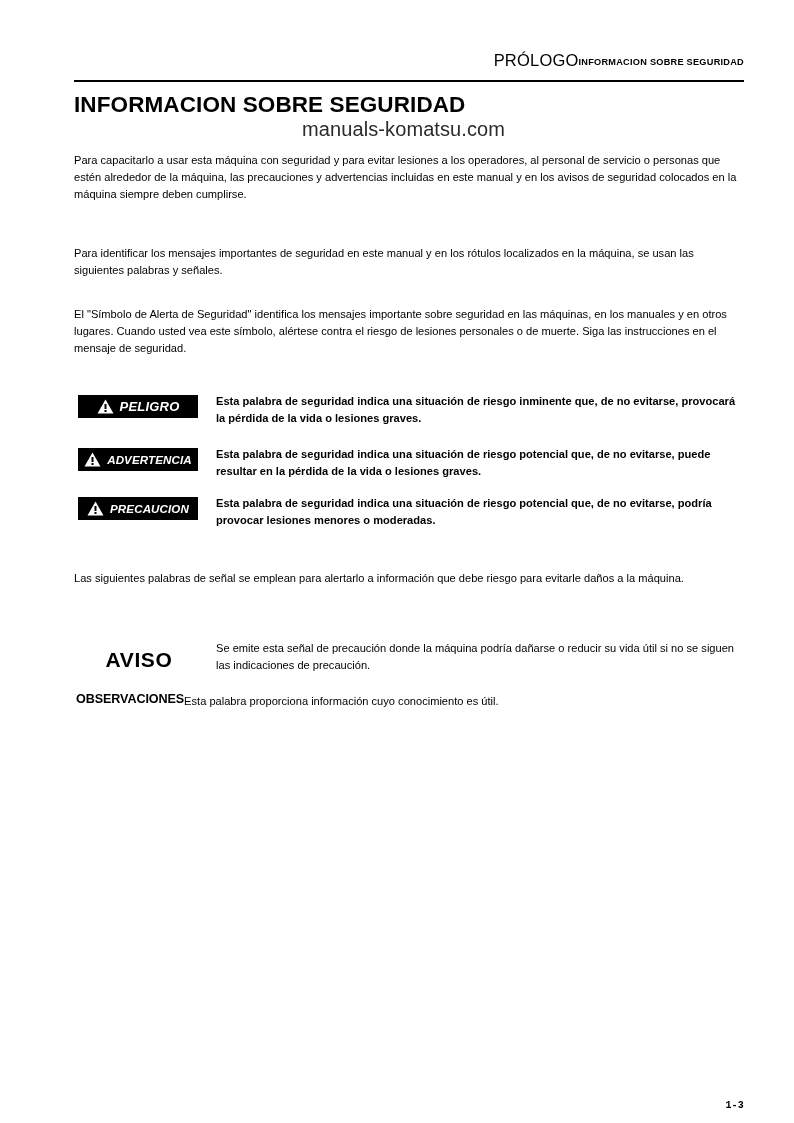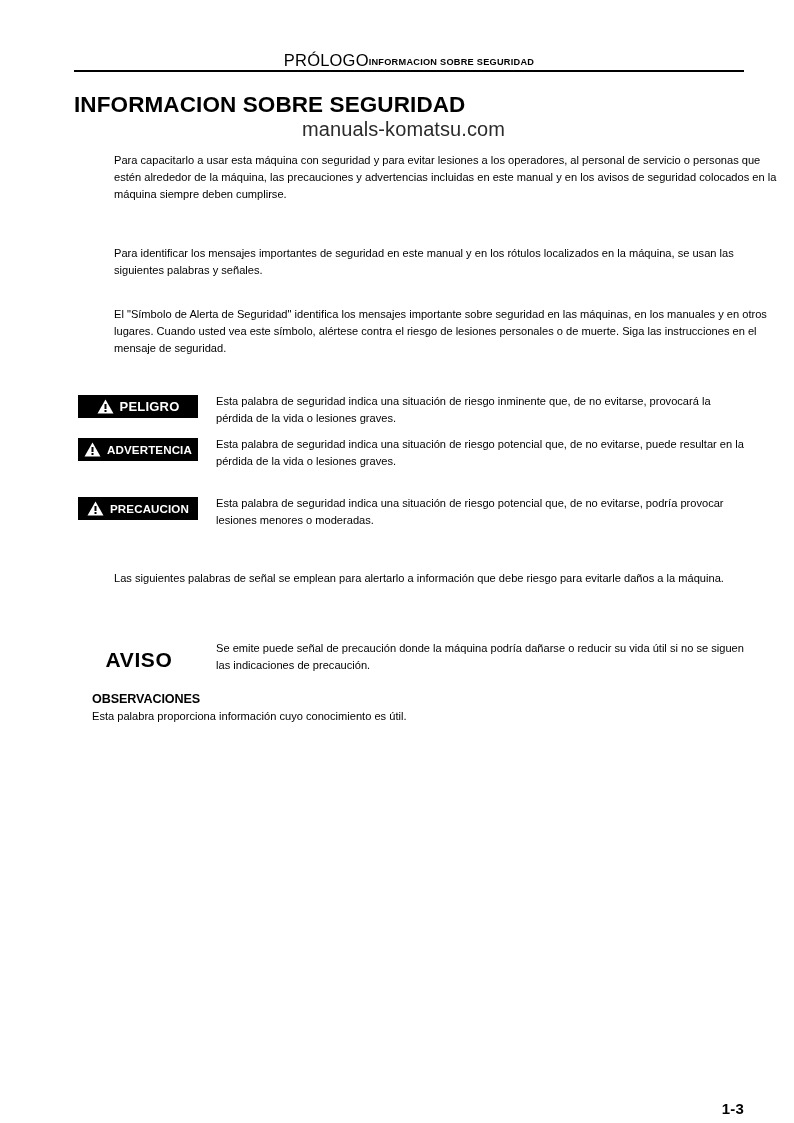--- a/index.html
+++ b/index.html
@@ -23,23 +23,23 @@
     background: #ffffff;
   }
   
   .header {
     position: absolute;
     left: 74px;
     top: 52px;
     width: 670px;
     display: flex;
     align-items: flex-end;
-    justify-content: center;
+    justify-content: flex-end;
     border-bottom: 2.2px solid #000;
-    padding-bottom: 1px;
+    padding-bottom: 11px;
   }
   .header-left {
     font-size: 16.5px;
     letter-spacing: 0.2px;
     line-height: 1.05;
   }
   .header-right {
     font-size: 9.2px;
     font-weight: bold;
     letter-spacing: 0.25px;
@@ -65,47 +65,47 @@
     white-space: nowrap;
   }
   
   .para {
     position: absolute;
     left: 74px;
     width: 672px;
     font-size: 11.1px;
     line-height: 17.2px;
     text-align: left;
-    margin-left: 40px;
   }
   #para1 { top: 152px; }
   #para2 { top: 245px; }
   #para3 { top: 306px; }
   #para4 { top: 570px; width: 674px; }
   
   .signal-row {
     position: absolute;
     left: 78px;
     width: 668px;
     display: flex;
     align-items: flex-start;
   }
   #signal-row-0 { top: 393px; }
-  #signal-row-1 { top: 436px; }
+  #signal-row-1 { top: 446px; }
   #signal-row-2 { top: 495px; }
   .signal-badge {
     width: 120px;
     height: 23px;
     background: #000000;
     display: flex;
     align-items: center;
     justify-content: center;
     gap: 6px;
     flex: 0 0 auto;
     margin-top: 2px;
+    font-style: italic;
   }
   .badge-icon {
     display: block;
     width: 17px;
     height: 15px;
     flex: 0 0 auto;
   }
   .badge-label {
     color: #ffffff;
     font-size: 13px;
@@ -116,20 +116,21 @@
   }
   .badge-label.small {
     font-size: 11.6px;
     letter-spacing: 0.1px;
   }
   .signal-desc {
     margin-left: 18px;
     font-size: 11.1px;
     line-height: 17.2px;
     flex: 1 1 auto;
+    font-weight: bold;
   }
   
   .aviso-row {
     position: absolute;
     left: 78px;
     top: 640px;
     width: 668px;
     display: flex;
     align-items: center;
   }
@@ -145,49 +146,49 @@
   }
   .aviso-desc {
     margin-left: 16px;
     font-size: 11.1px;
     line-height: 17.2px;
     flex: 1 1 auto;
   }
   
   .obs-row {
     position: absolute;
-    left: 92px;
+    left: 76px;
     top: 692px;
     width: 670px;
     display: flex;
     align-items: flex-start;
-    flex-direction: column;
   }
   .obs-label {
     font-size: 12.6px;
     font-weight: bold;
     letter-spacing: -0.1px;
     line-height: 1.2;
     flex: 0 0 auto;
     white-space: nowrap;
   }
   .obs-desc {
     font-size: 11.1px;
     line-height: 17.2px;
     flex: 1 1 auto;
     padding-top: 1px;
   }
   
   .page-number {
     position: absolute;
     right: 50px;
     top: 1100px;
-    font-size: 15px;
+    font-size: 10px;
     font-weight: bold;
     letter-spacing: 0.2px;
+    font-family: Liberation Mono, monospace;
   }
 </style>
 </head>
 <body>
 
 <div class="page">
 
   <div class="header">
     <div class="header-left">PRÓLOGO</div>
     <div class="header-right">INFORMACION SOBRE SEGURIDAD</div>
@@ -234,21 +235,21 @@
       </svg>
       <span class="badge-label small">PRECAUCION</span>
     </div>
     <div class="signal-desc">Esta palabra de seguridad indica una situación de riesgo potencial que, de no evitarse, podría provocar lesiones menores o moderadas.</div>
   </div>
 
   <div class="para" id="para4">Las siguientes palabras de señal se emplean para alertarlo a información que debe riesgo para evitarle daños a la máquina.</div>
 
   <div class="aviso-row">
     <div class="aviso-label">AVISO</div>
-    <div class="aviso-desc">Se emite puede señal de precaución donde la máquina podría dañarse o reducir su vida útil si no se siguen las indicaciones de precaución.</div>
+    <div class="aviso-desc">Se emite esta señal de precaución donde la máquina podría dañarse o reducir su vida útil si no se siguen las indicaciones de precaución.</div>
   </div>
 
   <div class="obs-row">
     <div class="obs-label">OBSERVACIONES</div>
     <div class="obs-desc">Esta palabra proporciona información cuyo conocimiento es útil.</div>
   </div>
 
   <div class="page-number">1-3</div>
 
 </div>

